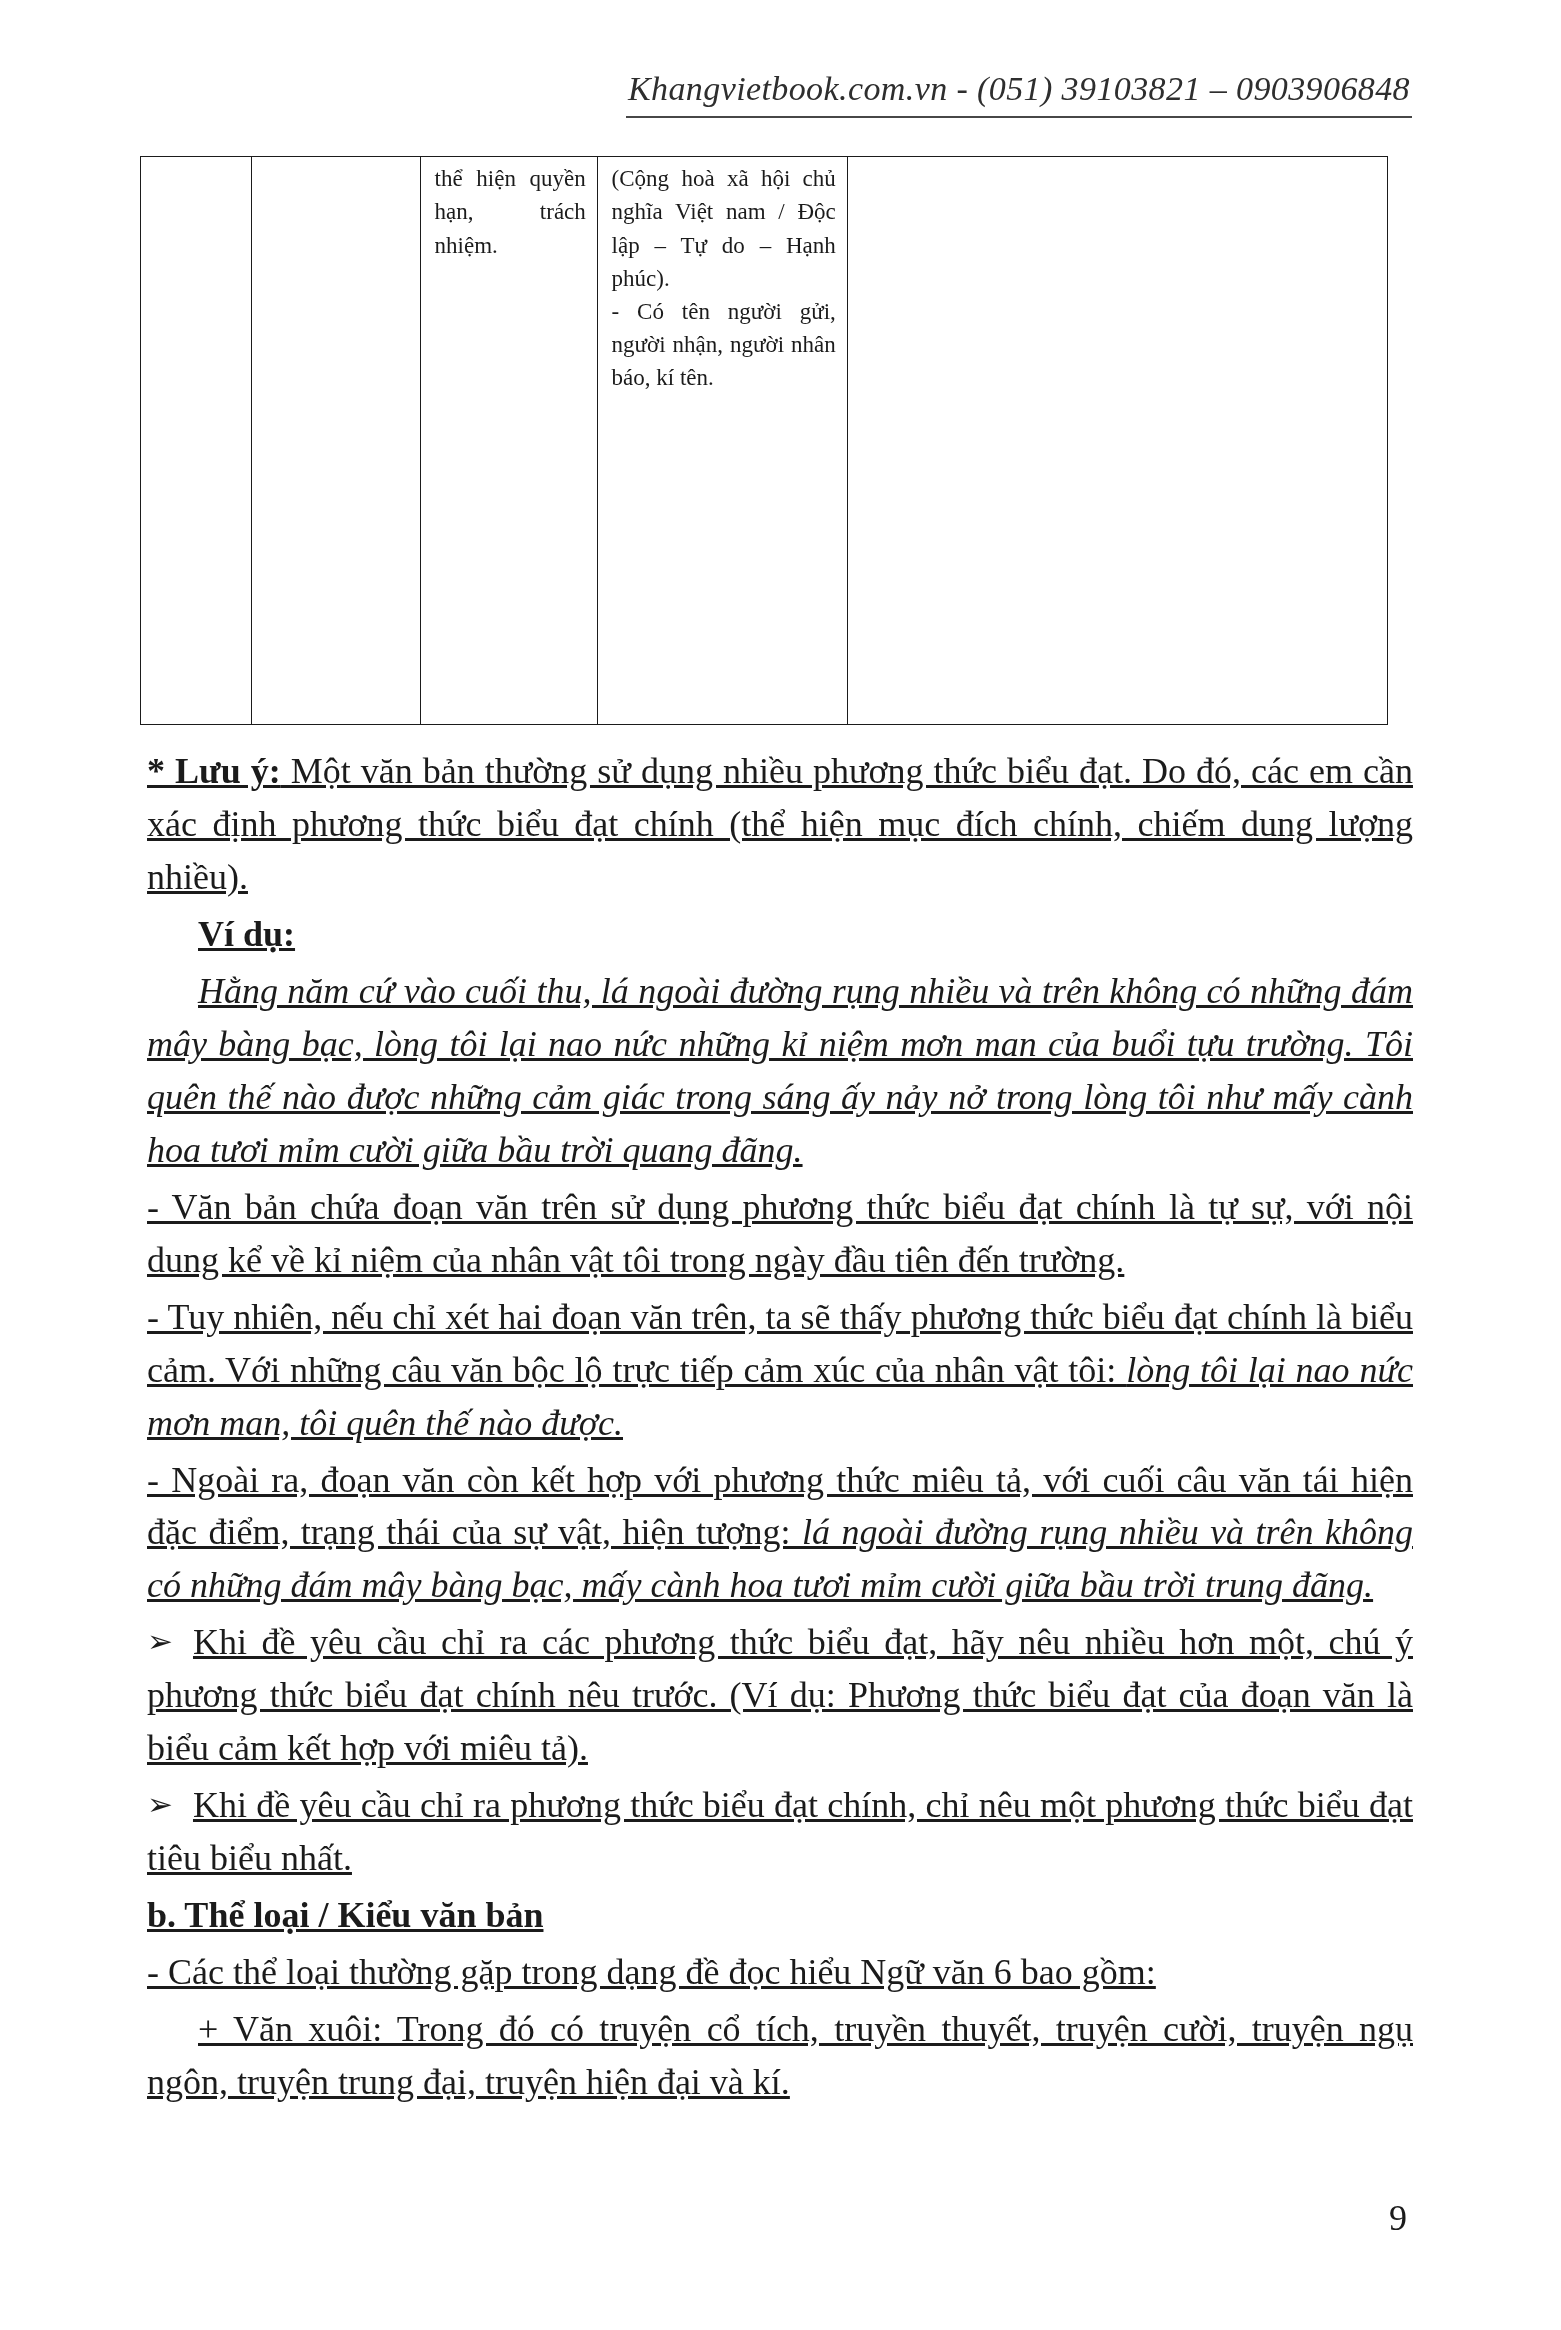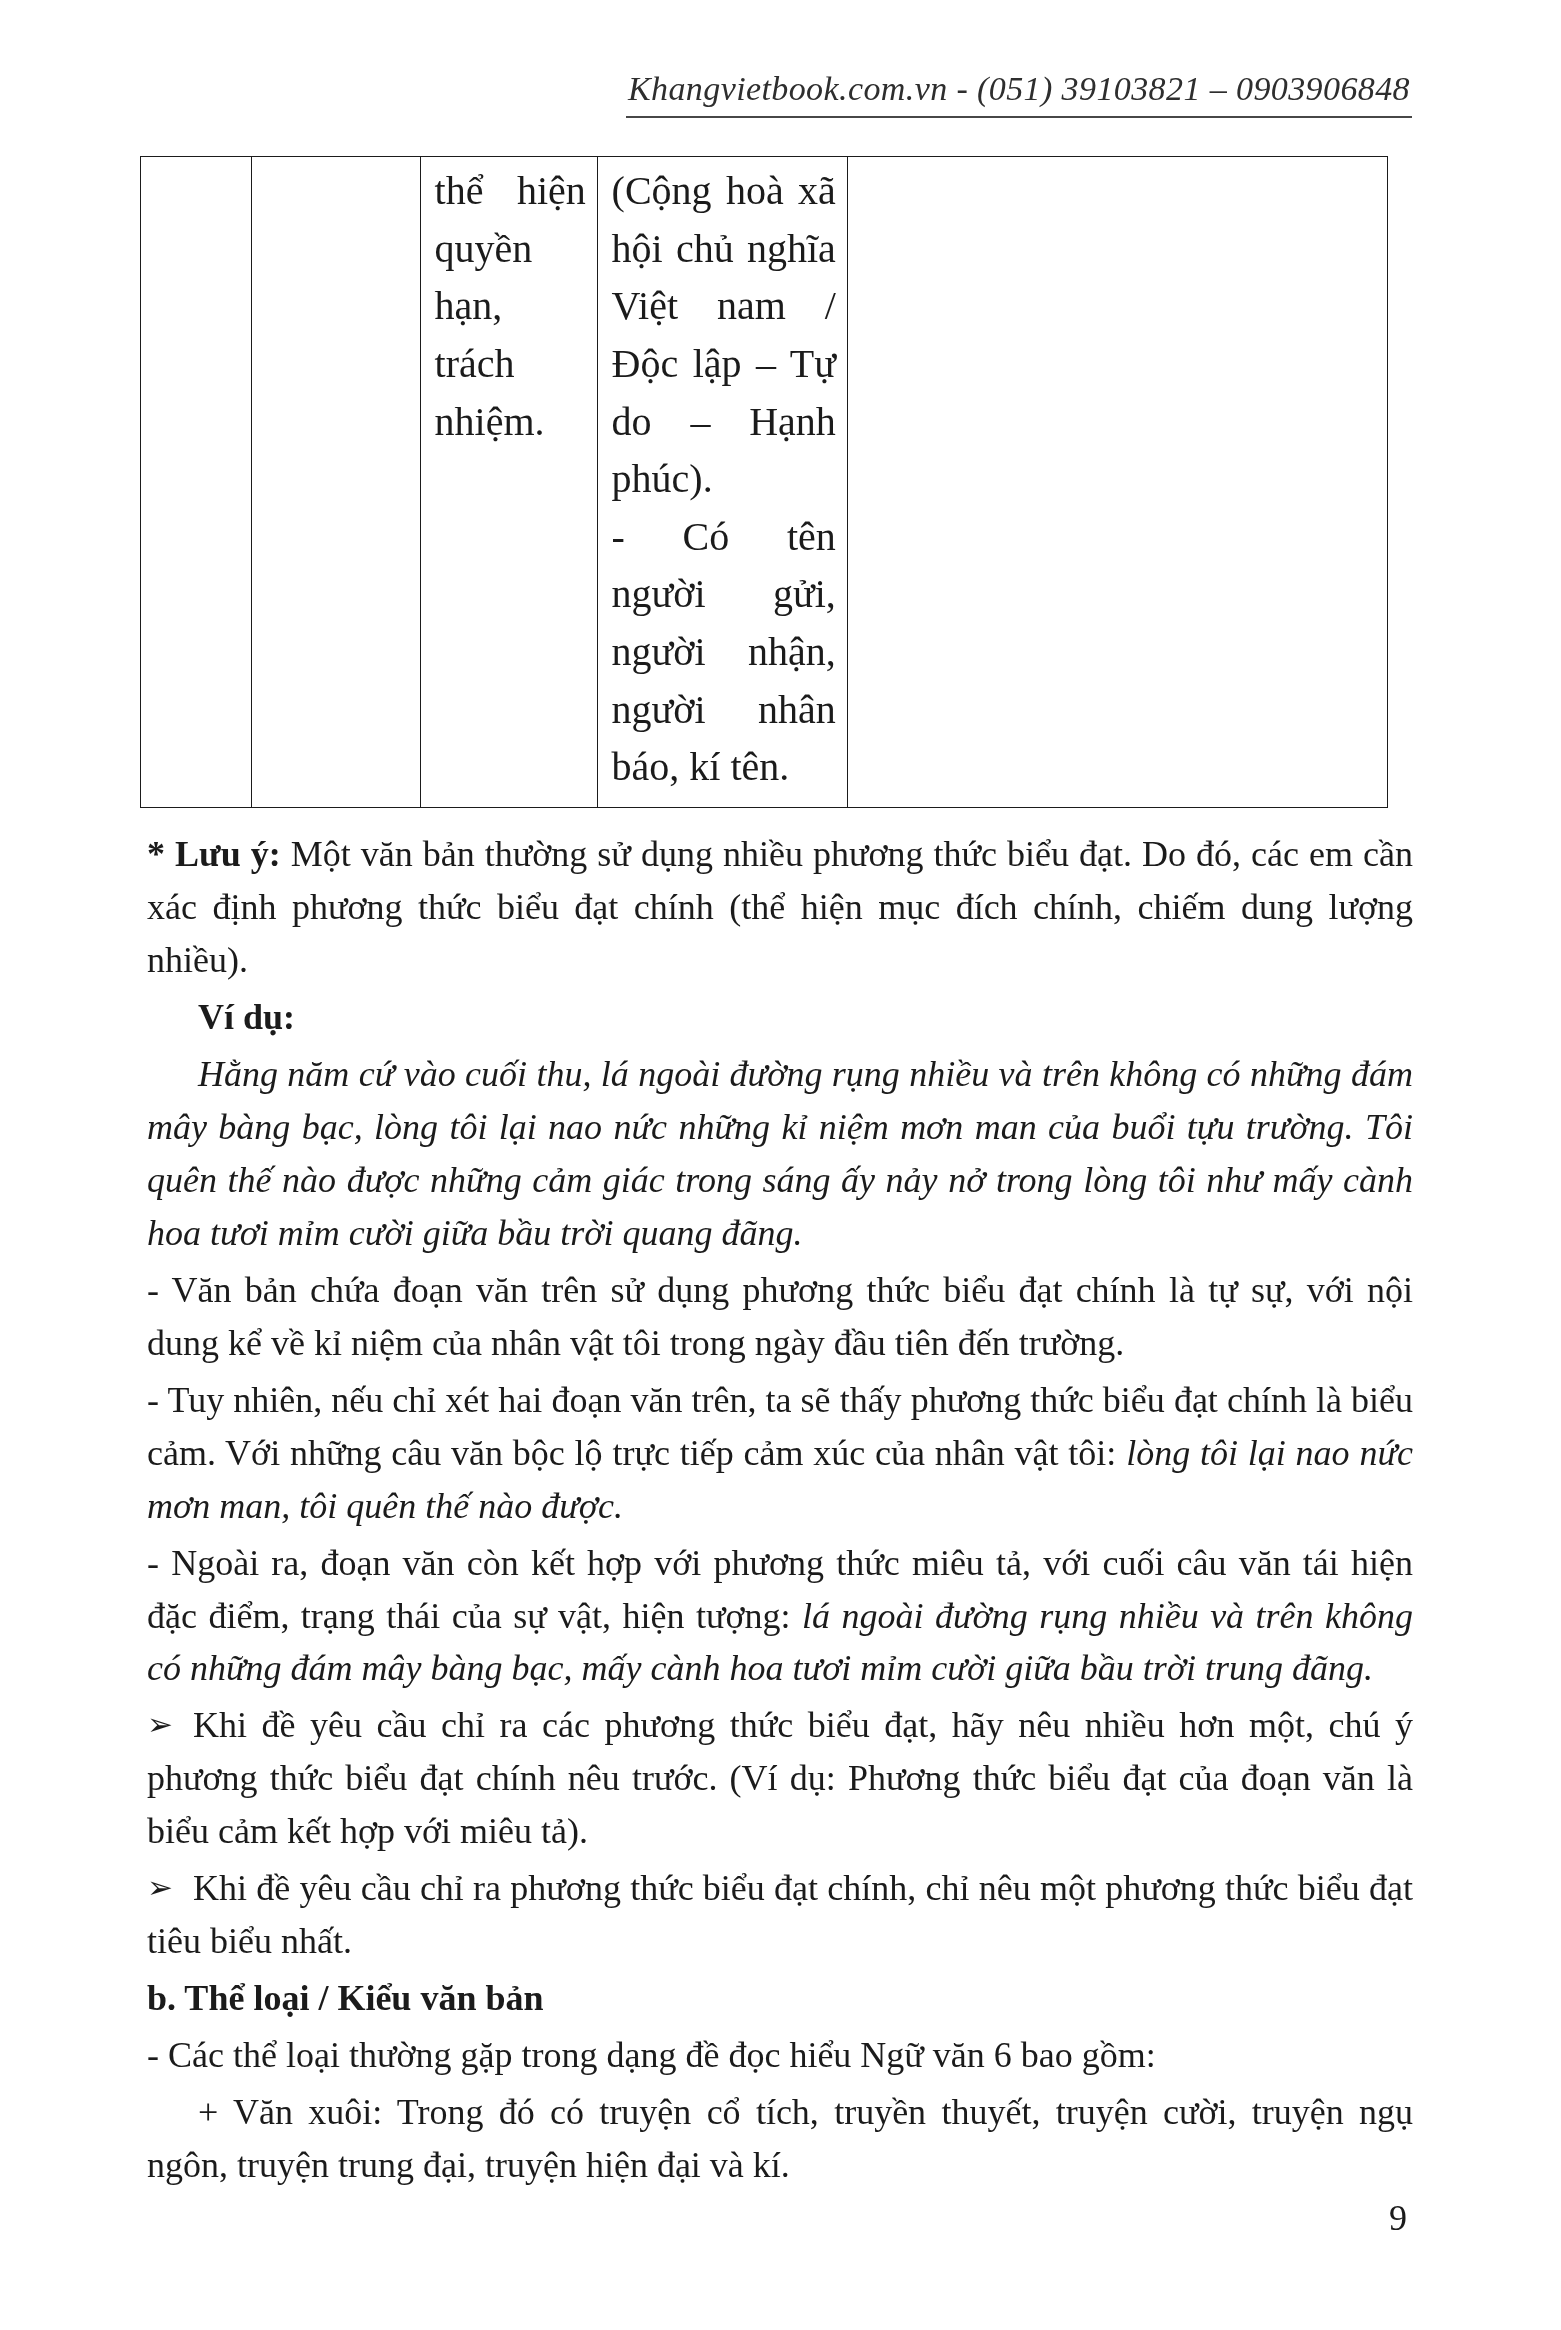--- a/index.html
+++ b/index.html
@@ -35,38 +35,39 @@
     table-layout: fixed;
     width: 1247px;
     margin-top: 38px;
     margin-left: -6.6px;
   }
   .doc-table tr { height: 568px; }
   .doc-table td {
     border: 1.7px solid #1b1b1b;
     vertical-align: top;
     padding: 5px 11.6px 11.6px 13.2px;
-    font-size: 40px;
+    font-size: 23px;
     line-height: 1.44;
     background: #ffffff;
   }
   td.c1 { width: 111px; }
   td.c2 { width: 169px; }
   td.c3 { width: 177px; }
   td.c4 { width: 250px; }
   td.c5 { width: 540px; }
   .doc-table .cell-p { text-align: justify; margin: 0; }
 
   
   .body-text {
     margin-top: 20px;
     width: 1266px;
     font-size: 36px;
     line-height: 1.47;
     text-align: justify;
+    text-decoration: underline;
   }
   p.para { margin: 0 0 4.1px 0; }
   .indent { text-indent: 51px; }
   .italic { font-style: italic; }
   .bold   { font-weight: bold; }
   .arrow {
     display: inline-block;
     margin-right: 20px;
     font-size: 31px;
     font-family: "DejaVu Sans", sans-serif;

